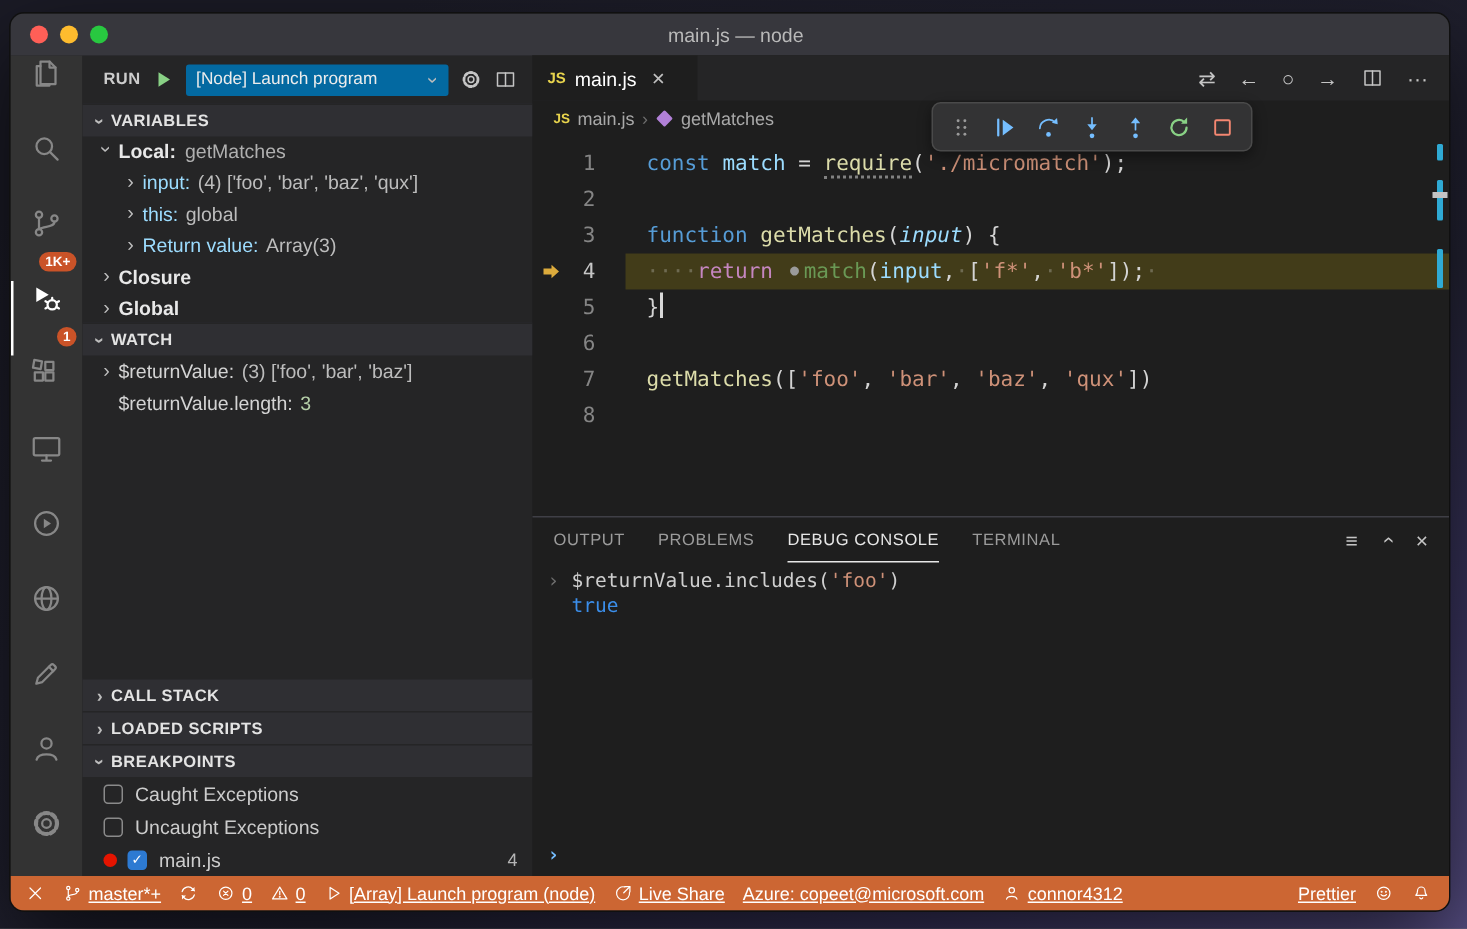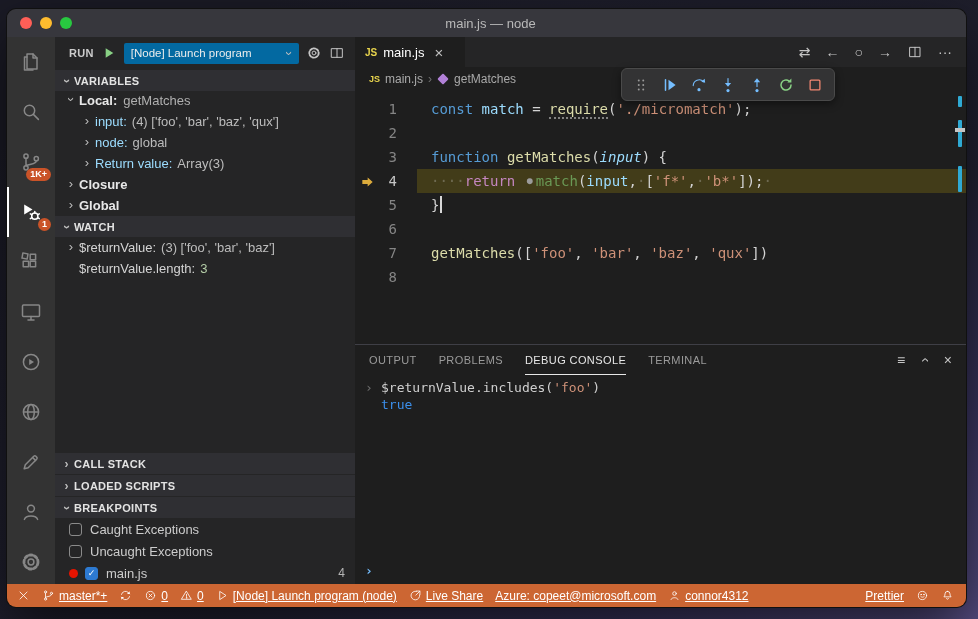--- a/index.html
+++ b/index.html
@@ -12,21 +12,21 @@
   .titlebar{height:28px;background:#37373d;display:flex;align-items:center;position:relative;flex:0 0 auto}
   .traffic{display:flex;gap:8px;padding-left:13px;z-index:2}
   .tl{width:12px;height:12px;border-radius:50%;cursor:pointer}
   .tl.red{background:#FF5F57}.tl.yellow{background:#FEBC2E}.tl.green{background:#28C840}
   .title{position:absolute;left:8px;right:0;text-align:center;color:#b9b9b9;font-size:13px;pointer-events:none}
 
   .main{flex:1;display:flex;min-height:0}
   .activitybar{width:48px;background:#333333;display:flex;flex-direction:column;flex:0 0 auto}
   .ab-top,.ab-bottom{display:flex;flex-direction:column}
   .ab-spacer{flex:1}
-  .ab-item{width:48px;height:50px;position:relative;display:flex;align-items:center;justify-content:center;color:#878787;cursor:pointer}
+  .ab-item{width:48px;height:50px;position:relative;display:flex;align-items:flex-start;justify-content:center;color:#878787;cursor:pointer}
   .ab-item.active{color:#ffffff;box-shadow:inset 2px 0 0 #ffffff}
   .ab-badge{position:absolute;right:4px;bottom:6px;background:var(--badge);color:#fff;font-size:9px;font-weight:700;
     border-radius:9px;padding:1.5px 4px;line-height:1.1}
 
   .icon{display:inline-flex;align-items:center;justify-content:center;flex:0 0 auto}
   .icon svg{width:100%;height:100%;display:block}
   .i24{width:24px;height:24px}.i18{width:18px;height:18px}.i16{width:16px;height:16px}.i14{width:14px;height:14px}.i13{width:13px;height:13px}
   .ticon{font-style:normal;width:auto;height:auto;font-size:14px;line-height:1}
   .c-blue{color:#75BEFF}.c-green{color:#89D185}.c-red{color:#F48771}.c-gray{color:#9a9a9a}
   .icon[data-name="chevron-up-icon"]{transform:rotate(-90deg)}
@@ -298,21 +298,21 @@
               <span class="sname" data-name="scope-name">Local:</span>
               <span class="sval" data-name="scope-value">getMatches</span>
             </div>
             <div class="tree-row ind2" data-name="variable-row">
               <span class="chev" data-name="chevron-right-icon">›</span>
               <span class="vname" data-name="variable-name">input:</span>
               <span class="vval" data-name="variable-value">(4) ['foo', 'bar', 'baz', 'qux']</span>
             </div>
             <div class="tree-row ind2" data-name="variable-row">
               <span class="chev" data-name="chevron-right-icon">›</span>
-              <span class="vname" data-name="variable-name">node:</span>
+              <span class="vname" data-name="variable-name">this:</span>
               <span class="vval" data-name="variable-value">global</span>
             </div>
             <div class="tree-row ind2" data-name="variable-row">
               <span class="chev" data-name="chevron-right-icon">›</span>
               <span class="vname" data-name="variable-name">Return value:</span>
               <span class="vval" data-name="variable-value">Array(3)</span>
             </div>
             <div class="tree-row ind1" data-name="variable-row">
               <span class="chev" data-name="chevron-right-icon">›</span>
               <span class="sname" data-name="scope-name">Closure</span>
@@ -609,21 +609,21 @@
               </svg>
             </span>
             <span class="sb-label" data-name="status-label">0</span>
           </div>
           <div class="sb-item" data-name="status-item-debug-launch">
             <span class="icon i13" data-name="play-outline-icon">
               <svg viewBox="0 0 24 24" fill="none" stroke="currentColor" stroke-width="1.5" stroke-linecap="round" stroke-linejoin="round">
                 <path d="M7.5 4.8l11 7.2-11 7.2z"></path>
               </svg>
             </span>
-            <span class="sb-label" data-name="status-label">[Node] Launch program (node)</span>
+            <span class="sb-label" data-name="status-label">[Array] Launch program (node)</span>
           </div>
           <div class="sb-item" data-name="status-item-live-share">
             <span class="icon i13" data-name="live-share-icon">
               <svg viewBox="0 0 24 24" fill="none" stroke="currentColor" stroke-width="1.5" stroke-linecap="round" stroke-linejoin="round">
                 <path d="M13.8 4.3A8 8 0 1 0 19.7 11"></path>
                 <path d="M13.8 3.8h6.4v6.4"></path>
                 <path d="M20 4l-7.4 7.4"></path>
               </svg>
             </span>
             <span class="sb-label" data-name="status-label">Live Share</span>

